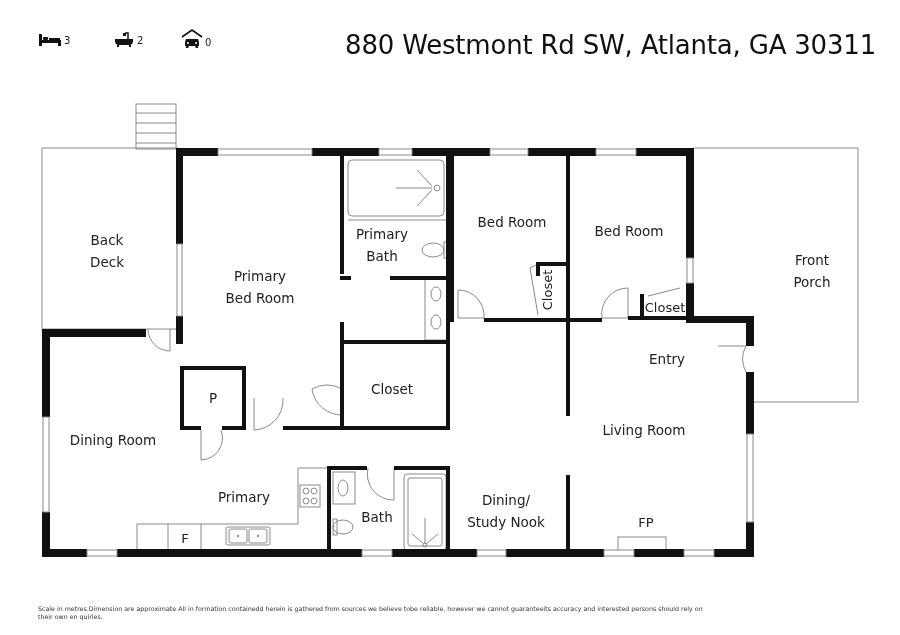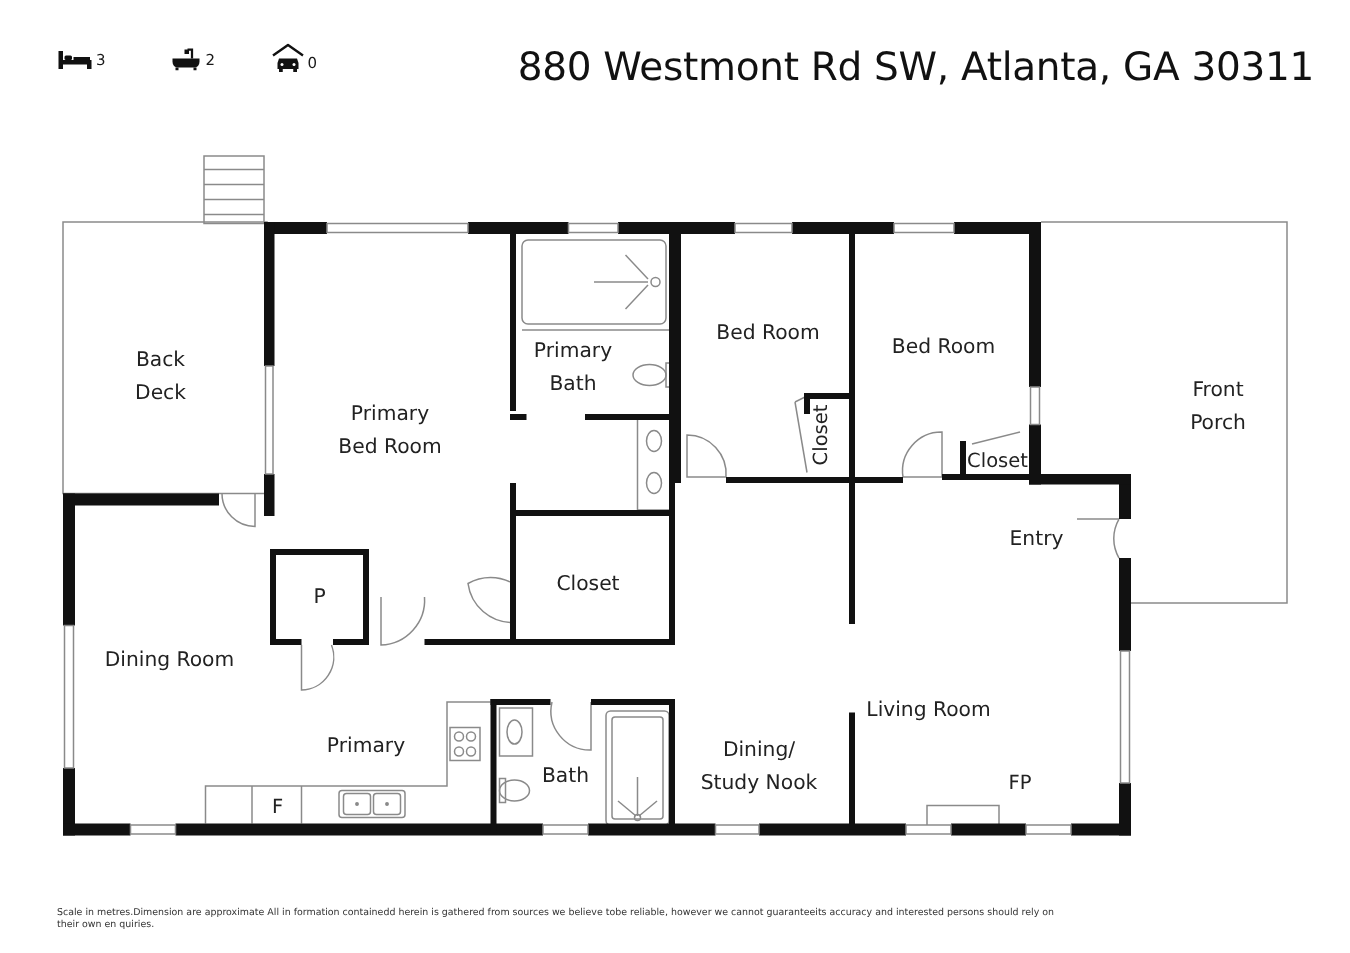--- a/index.html
+++ b/index.html
@@ -208,25 +208,25 @@
 <div class="room-label" style="left:260px;top:287px;">Primary
 Bed Room</div>
 <div class="room-label" style="left:382px;top:245px;">Primary
 Bath</div>
 <div class="room-label" style="left:512px;top:222px;">Bed Room</div>
 <div class="room-label small vert" style="left:548px;top:290px;">Closet</div>
 <div class="room-label" style="left:629px;top:231px;">Bed Room</div>
 <div class="room-label small" style="left:665px;top:308px;">Closet</div>
 <div class="room-label" style="left:784px;top:271px;margin-left:28px;">Front
 Porch</div>
-<div class="room-label" style="left:691px;top:359px;">Entry</div>
+<div class="room-label" style="left:667px;top:359px;">Entry</div>
 <div class="room-label" style="left:213px;top:398px;">P</div>
 <div class="room-label" style="left:392px;top:389px;">Closet</div>
 <div class="room-label" style="left:113px;top:440px;">Dining Room</div>
-<div class="room-label" style="left:619px;top:430px;margin-top:43px;">Living Room</div>
+<div class="room-label" style="left:644px;top:430px;">Living Room</div>
 <div class="room-label" style="left:244px;top:497px;">Primary</div>
 <div class="room-label" style="left:377px;top:517px;">Bath</div>
 <div class="room-label" style="left:506px;top:511px;">Dining/
 Study Nook</div>
-<div class="room-label small" style="left:646px;top:523px;margin-left:34px;">FP</div>
+<div class="room-label small" style="left:646px;top:523px;">FP</div>
 <div class="room-label small" style="left:185px;top:539px;">F</div>
 
 <div class="disclaimer">Scale in metres.Dimension are approximate All in formation containedd herein is gathered from sources we believe tobe reliable, however we cannot guaranteeits accuracy and interested persons should rely on their own en quiries.</div>
 
 </body></html>

